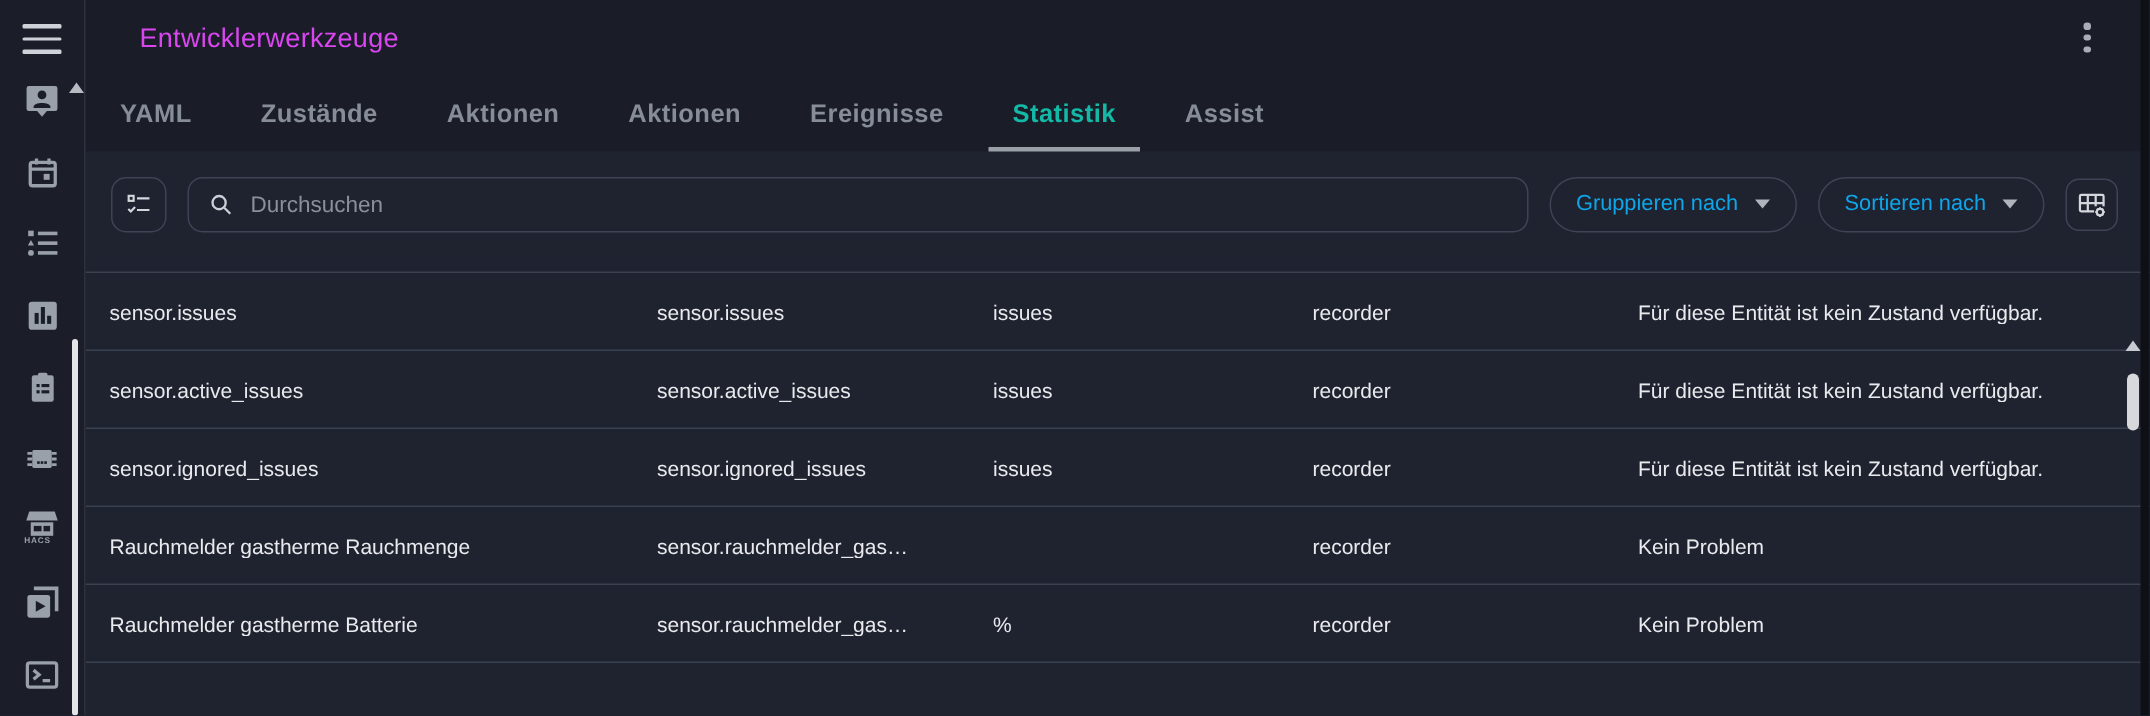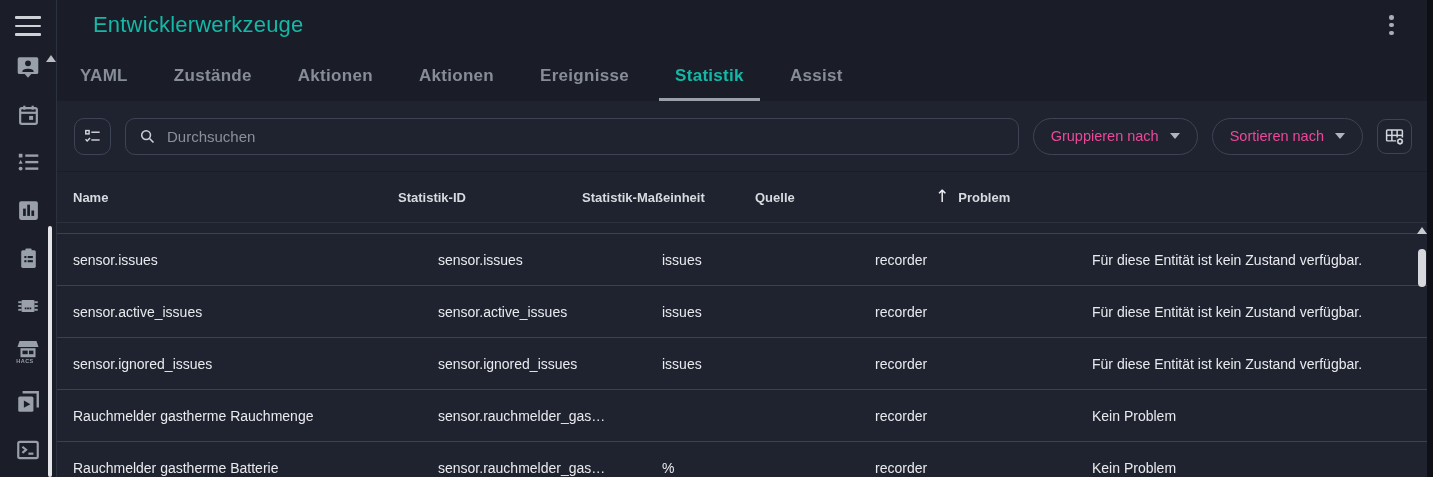--- a/index.html
+++ b/index.html
@@ -19,21 +19,21 @@
   .sb-item { position: absolute; left: 14px; width: 28px; height: 28px; color: #99a0a9;
     display: flex; align-items: center; justify-content: center; cursor: pointer; }
   .sb-label { position: absolute; left: 0; width: 50px; text-align: center;
     font-size: 5.5px; font-weight: 700; color: #99a0a9; letter-spacing: .5px; }
   .sb-scrollbar { position: absolute; left: 48px; top: 226px; bottom: 0; width: 4px;
     background: #e4e5e8; border-radius: 2px; }
 
   
   .main { position: absolute; left: 57px; top: 0; width: 1376px; height: 477px; }
   .appbar { height: 50px; background: #1a1d28; display: flex; align-items: center; position: relative; }
-  .title { margin-left: 36px; font-size: 22px; color: #14b8a6; letter-spacing: .2px; }
+  .title { margin-left: 36px; font-size: 18px; color: #d946ef; letter-spacing: .2px; }
   .kebab { position: absolute; right: 38px; top: 15px; width: 6px; height: 20px;
     display: flex; flex-direction: column; justify-content: space-between; cursor: pointer; }
   .kebab i { width: 4.5px; height: 4.5px; border-radius: 50%; background: #a9aeb6; }
 
   .tabbar { height: 51px; background: #1a1d28; display: flex; padding-left: 0; }
   .tab { display: flex; align-items: center; padding: 0 23px; font-size: 17px; font-weight: 700;
     letter-spacing: .3px; color: #868c98; position: relative; cursor: pointer; }
   .tab.active { color: #14b8a6; }
   .tab.active::after { content: ""; position: absolute; left: 7px; right: 7px; bottom: 0;
     height: 3px; background: #9aa0a8; }
@@ -43,21 +43,21 @@
   .icon-btn { width: 37px; height: 37px; border: 1px solid #3e4455; border-radius: 10px;
     display: flex; align-items: center; justify-content: center; color: #d3d6db;
     flex: 0 0 auto; cursor: pointer; background: transparent; }
   .icon-btn.cols { width: 35px; height: 35px; border-radius: 9px; }
   .search { flex: 1 1 auto; height: 37px; border: 1px solid #3e4455; border-radius: 10px;
     display: flex; align-items: center; padding: 0 13px; gap: 11px; color: #caced5; }
   .search input { flex: 1; background: transparent; border: none; outline: none;
     font-size: 15px; color: #e6e8ec; font-family: "Liberation Sans", sans-serif; }
   .search input::placeholder { color: #8a909b; opacity: 1; }
   .pill { height: 37px; border: 1px solid #3e4455; border-radius: 19px; display: flex;
-    align-items: center; gap: 11px; padding: 0 17px; color: #ec4899; font-size: 14.5px;
+    align-items: center; gap: 11px; padding: 0 17px; color: #0ea5e9; font-size: 14.5px;
     flex: 0 0 auto; cursor: pointer; background: transparent;
     font-family: "Liberation Sans", sans-serif; }
   .caret { width: 0; height: 0; border-left: 5px solid transparent;
     border-right: 5px solid transparent; border-top: 6px solid #b0b5bd; }
 
   
   .grid-cols { display: grid; grid-template-columns: 325px 184px 173px 177px 325px 90px 1fr;
     padding-left: 16px; align-items: center; }
   .thead { height: 52px; font-size: 13px; font-weight: 700; color: #d7dade;
     border-top: 1px solid #1a1d26; border-bottom: 1px solid #2c3140; }
@@ -281,32 +281,20 @@
                 <line x1="15.8" y1="15.1" x2="16.5" y2="15.8"></line>
                 <line x1="20.1" y1="19.4" x2="20.8" y2="20.1"></line>
                 <line x1="20.8" y1="15.1" x2="20.1" y2="15.8"></line>
                 <line x1="16.5" y1="19.4" x2="15.8" y2="20.1"></line>
               </g>
             </svg>
         </span>
       </div>
     </div>
 
-    <div class="thead grid-cols">
-      <div class="th">Name</div>
-      <div class="th">Statistik-ID</div>
-      <div class="th">Statistik-Maßeinheit</div>
-      <div class="th">Quelle</div>
-      <div class="th th-problem">
-        <span class="sort-arrow">↑</span>
-        <span>Problem</span>
-      </div>
-      <div></div>
-        <div></div>
-    </div>
 
     <div class="tbody">
       <div class="sliver"></div>
 
       <div class="row grid-cols">
         <div class="cell">sensor.issues</div>
         <div class="cell">sensor.issues</div>
         <div class="cell">issues</div>
         <div class="cell">recorder</div>
         <div class="cell">Für diese Entität ist kein Zustand verfügbar.</div>

